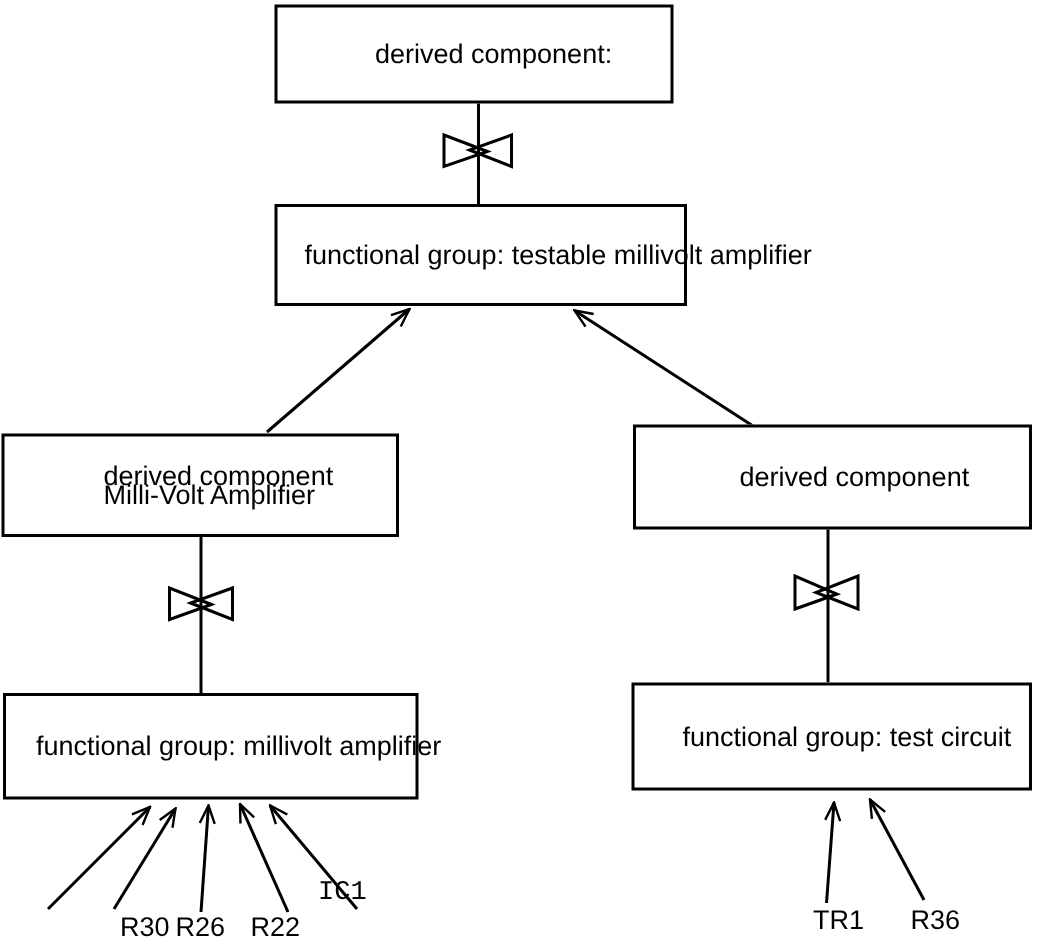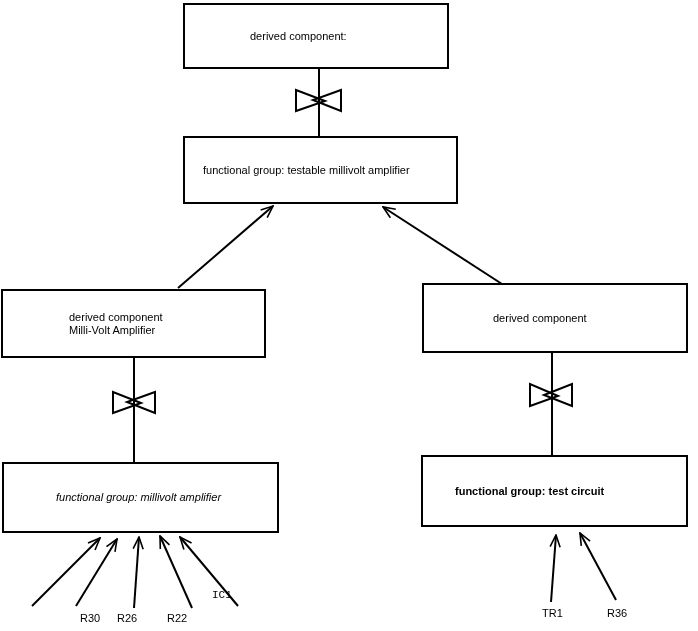--- a/index.html
+++ b/index.html
@@ -6,21 +6,21 @@
     margin: 0;
     padding: 0;
     background: #ffffff;
   }
   #canvas {
     position: relative;
     width: 698px;
     height: 631px;
     background: #ffffff;
     font-family: "Liberation Sans", sans-serif;
-    font-size: 11px;
+    font-size: 18px;
     line-height: 13px;
     color: #000000;
     overflow: hidden;
   }
   #wires {
     position: absolute;
     left: 0;
     top: 0;
     width: 698px;
     height: 631px;
@@ -40,22 +40,22 @@
   .leaf-label {
     position: absolute;
     white-space: nowrap;
   }
 
   
   #node-derived-testable { left: 183px; top: 3px;   width: 266px; height: 66px; padding-left: 65px; }
   #node-fg-testable      { left: 183px; top: 136px; width: 275px; height: 68px; padding-left: 18px;  }
   #node-derived-mva      { left: 1px;   top: 289px; width: 265px; height: 69px; padding-left: 66px; }
   #node-derived-tc       { left: 422px; top: 283px; width: 266px; height: 70px; padding-left: 69px; }
-  #node-fg-mva           { left: 2px;   top: 462px; width: 277px; height: 71px; padding-left: 52px; font-style: italic; }
-  #node-fg-tc            { left: 421px; top: 455px; width: 267px; height: 72px; padding-left: 32px; font-weight: bold; }
+  #node-fg-mva           { left: 2px;   top: 462px; width: 277px; height: 71px; padding-left: 20px; }
+  #node-fg-tc            { left: 421px; top: 455px; width: 267px; height: 72px; padding-left: 32px; }
 
   
   #label-r18 { left: 18px;  top: 612px; margin-top: 32px; }
   #label-r30 { left: 80px;  top: 612px; }
   #label-r26 { left: 117px; top: 612px; }
   #label-r22 { left: 167px; top: 612px; }
   #label-ic1 { left: 212px; top: 589px; font-family: Liberation Mono, monospace; }
   #label-tr1 { left: 542px; top: 607px; }
   #label-r36 { left: 607px; top: 607px; }
 </style>

